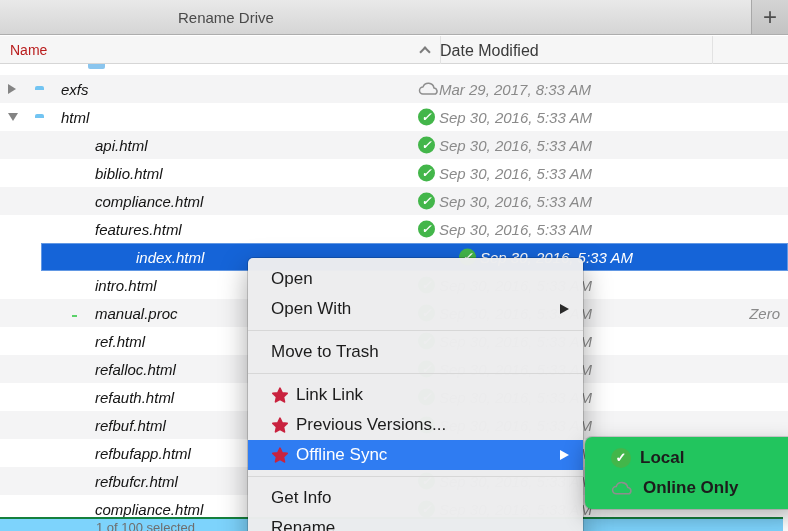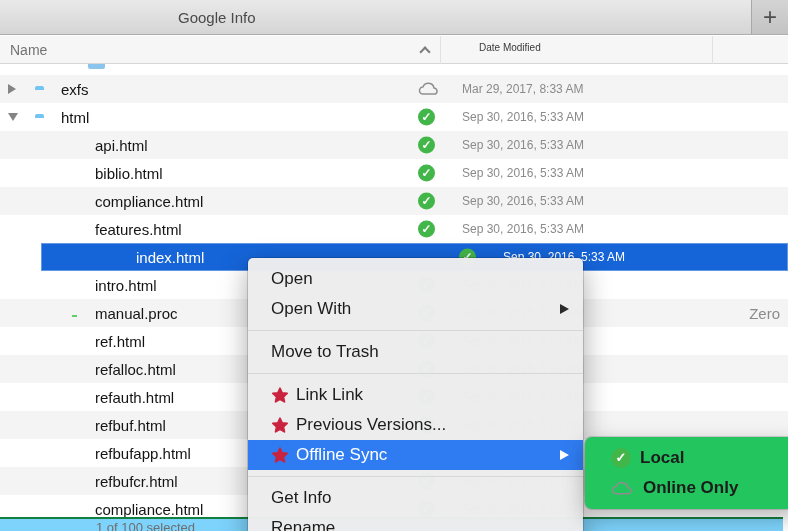--- a/index.html
+++ b/index.html
@@ -13,46 +13,46 @@
     background:linear-gradient(#e9e9e9,#d5d5d5); border-bottom:1px solid #adadad; z-index:3; }
   .window-title { position:absolute; left:178px; top:9px; font-size:15px; color:#4a4a4a; }
   .plus-btn { position:absolute; right:0; top:0; width:37px; height:34px;
     background:linear-gradient(#d4d4d4,#c3c3c3); border-left:1px solid #a8a8a8;
     display:flex; align-items:center; justify-content:center; }
   .plus-glyph { font-size:24px; line-height:24px; color:#4e4e4e; }
 
   
   .header-row { position:absolute; left:0; top:36px; width:788px; height:28px;
     background:#f6f6f6; border-bottom:1px solid #d6d6d6; z-index:3; }
-  .col-name { position:absolute; left:10px; top:6px; font-size:14px; color:#737373; }
-  .col-date { position:absolute; left:479px; top:6px; font-size:10px; color:#3a3a3a; }
+  .col-name { position:absolute; left:10px; top:6px; font-size:14px; color:#b91c1c; }
+  .col-date { position:absolute; left:440px; top:6px; font-size:16px; color:#3a3a3a; }
   .sort-caret { position:absolute; left:421px; top:12px; width:8px; height:8px;
     border-top:2px solid #7c7c7c; border-left:2px solid #7c7c7c; transform:rotate(45deg); }
   .col-div { position:absolute; top:0; width:1px; height:28px; background:#e2e2e2; }
   .col-div.d1 { left:440px; } .col-div.d2 { left:712px; }
 
   
   .file-list { position:absolute; left:0; top:64px; width:788px; height:453px; overflow:hidden; z-index:1; }
   .partial-row { position:relative; height:11px; background:#fff; overflow:hidden; }
   .folder-sliver { position:absolute; left:88px; top:0; width:17px; height:5px;
     background:#8ac5ee; border-radius:0 0 2px 2px; }
-  .row { position:relative; height:28px; background:#fff; }
+  .row { position:relative; height:28px; background:#fff;font-style:italic; }
   .row.alt { background:#f4f4f5; }
   .row.selected { background:#1564d8; box-shadow:inset 0 0 0 1px rgba(140,180,235,.65);margin-left:41px; }
   .disc { position:absolute; left:8px; top:50%; transform:translateY(-50%); }
   .disc-right { width:0; height:0; border-left:8px solid #848484;
     border-top:5px solid transparent; border-bottom:5px solid transparent; }
   .disc-down { width:0; height:0; border-top:8px solid #848484;
     border-left:5px solid transparent; border-right:5px solid transparent; }
   .ficon { position:absolute; top:50%; transform:translateY(-50%); }
   .lvl0 .ficon { left:34px; } .lvl1 .ficon { left:70px; }
   .fname { position:absolute; top:50%; transform:translateY(-50%); font-size:15px; color:#141414; white-space:nowrap; }
   .lvl0 .fname { left:61px; } .lvl1 .fname { left:95px; }
-  .fdate { position:absolute; left:462px; top:50%; transform:translateY(-50%);
-    font-size:12px; color:#8a8a8a; white-space:nowrap; }
+  .fdate { position:absolute; left:439px; top:50%; transform:translateY(-50%);
+    font-size:15px; color:#8a8a8a; white-space:nowrap; }
   .fsize { position:absolute; left:712px; right:8px; top:50%; transform:translateY(-50%);
     font-size:15px; color:#8a8a8a; text-align:right; }
   .row.selected .fname, .row.selected .fdate, .row.selected .fsize { color:#fff; }
   .badge { position:absolute; left:418px; top:50%; transform:translateY(-50%); }
   .badge-check { width:17px; height:17px; border-radius:50%; background:#43b64a;
     color:#fff; font-size:12px; line-height:17px; text-align:center; font-weight:bold; }
   .badge-check::before { content:"\2713"; }
 
   
   .icon-folder { width:21px; height:15px; background:linear-gradient(#72c4f2,#5db3e8);
@@ -95,21 +95,21 @@
   .sub-check { width:20px; height:20px; border-radius:50%; background:#43b64a; color:#fff;
     text-align:center; line-height:20px; font-size:13px; font-weight:bold; flex:0 0 auto; }
   .sub-check::before { content:"\2713"; }
   .sub-cloudwrap, .badge-cloud { display:flex; align-items:center; }
 </style>
 </head>
 <body>
 <div id="screen">
 
   <div class="titlebar">
-    <span class="window-title">Google Info</span>
+    <span class="window-title">Rename Drive</span>
     <div class="plus-btn">
       <span class="plus-glyph">+</span>
     </div>
   </div>
 
   <div class="header-row">
     <span class="col-name">Name</span>
     <span class="sort-caret"></span>
     <div class="col-div d1"></div>
     <span class="col-date">Date Modified</span>

